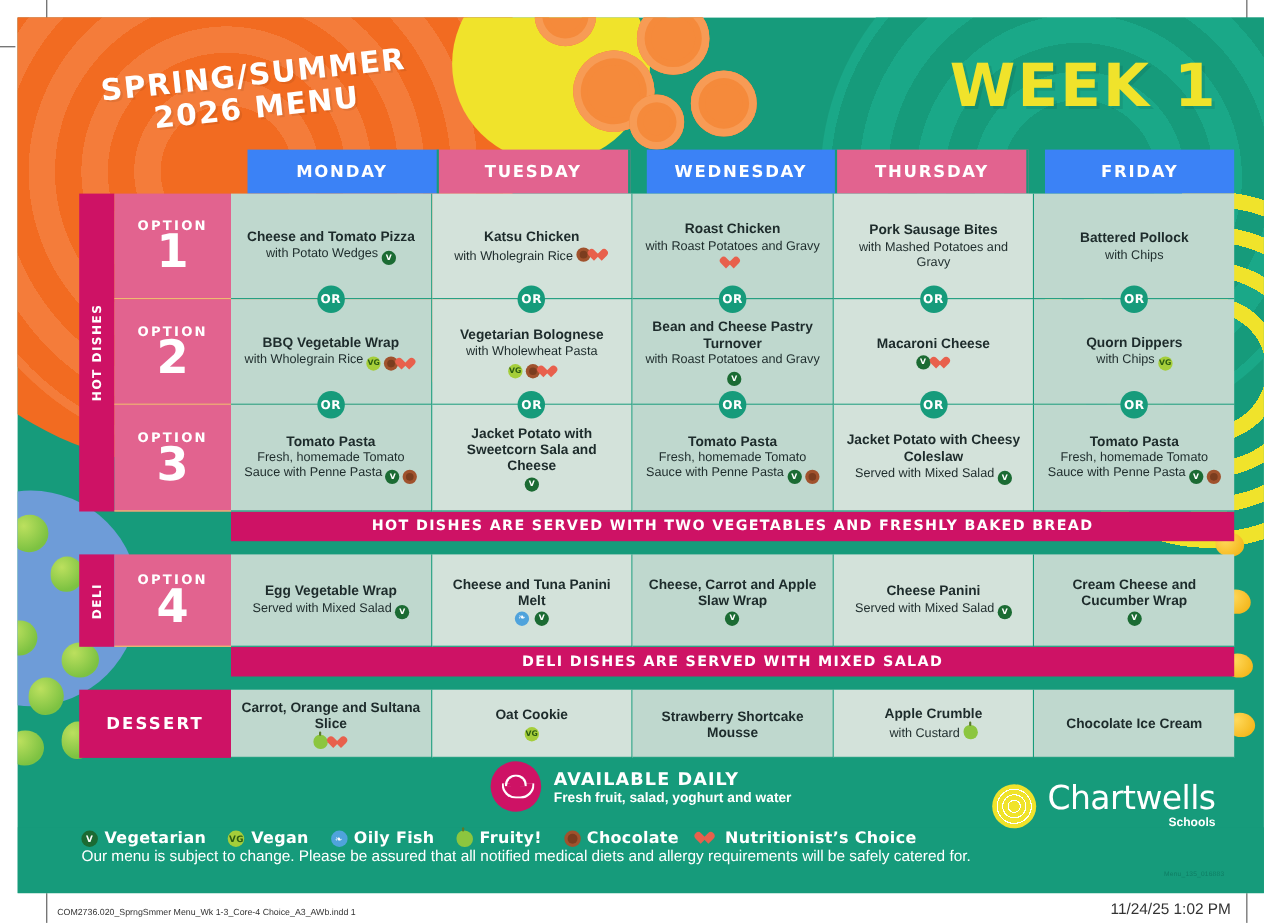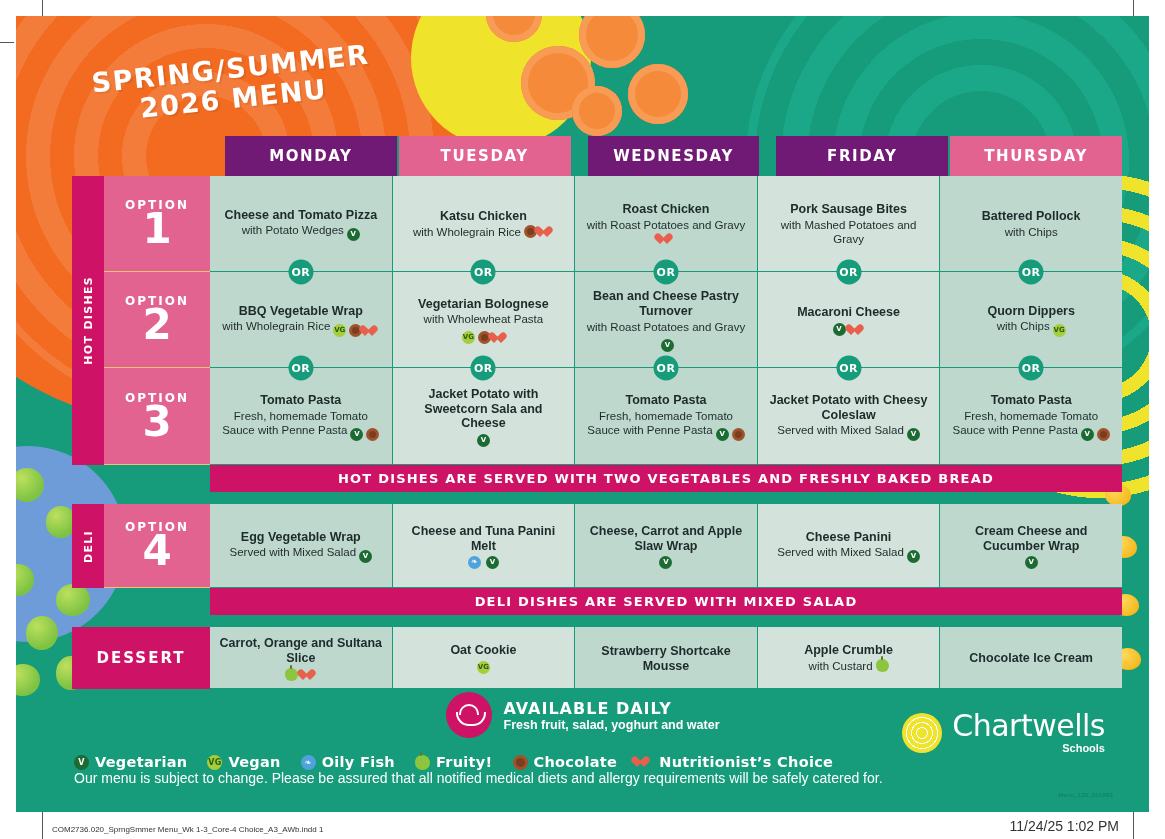--- a/index.html
+++ b/index.html
@@ -111,21 +111,21 @@
     font-family:"DejaVu Sans", sans-serif;
   }
 
   .day-head-row { display:flex; margin-left:138px; }
   .day-head {
     flex:1 1 0; height:40px; color:#fff; font-weight:900; font-size:15px;
     letter-spacing:1.6px; display:flex; align-items:center; justify-content:center;
     border-right:2px solid #169B7B; font-family:"DejaVu Sans", sans-serif;
   }
   .day-head:last-child { border-right:none; }
-  .dk { background:#701a75;margin-left:15px; }
+  .dk { background:#3b82f6;margin-left:15px; }
   .lt { background:#E2638F; }
 
   .cell {
     flex:1 1 0; position:relative; padding:12px 8px 10px;
     display:flex; flex-direction:column; align-items:center; justify-content:center;
     text-align:center; border-right:1px solid #169B7B; border-bottom:1px solid #169B7B;
     color:#1d2b2b;
   }
   .cell:last-child { border-right:none; }
   .cell.shade-a { background:#BFD8CE; }
@@ -249,28 +249,29 @@
     <div class="deco corn" style="right:46px;top:548px;width:24px;height:22px;"></div>
     <div class="deco corn" style="right:10px;top:578px;width:26px;height:22px;"></div>
     <div class="deco corn" style="right:40px;top:612px;width:24px;height:20px;"></div>
     <div class="deco corn" style="right:8px;top:632px;width:26px;height:22px;"></div>
     <div class="deco teal-bottom"></div>
 
     <div class="hdr-title">
       <div>SPRING/SUMMER</div>
       <div>2026 MENU</div>
     </div>
+    <div class="week-badge">WEEK 1</div>
 
     <div class="grid">
       <div class="day-head-row" id="day-head-row">
           <div class="day-head dk">MONDAY</div>
           <div class="day-head lt">TUESDAY</div>
           <div class="day-head dk">WEDNESDAY</div>
+          <div class="day-head lt">THURSDAY</div>
           <div class="day-head dk">FRIDAY</div>
-          <div class="day-head lt">THURSDAY</div>
         </div>
       <div id="hot-block">
           <div style="display: flex;">
             <div class="lbl-cat">
               <span>HOT DISHES</span>
             </div>
             <div style="flex: 1 1 auto;">
               <div class="row" style="height: 96px;">
                 <div class="lbl-opt">
                   <div class="o-word">OPTION</div>

